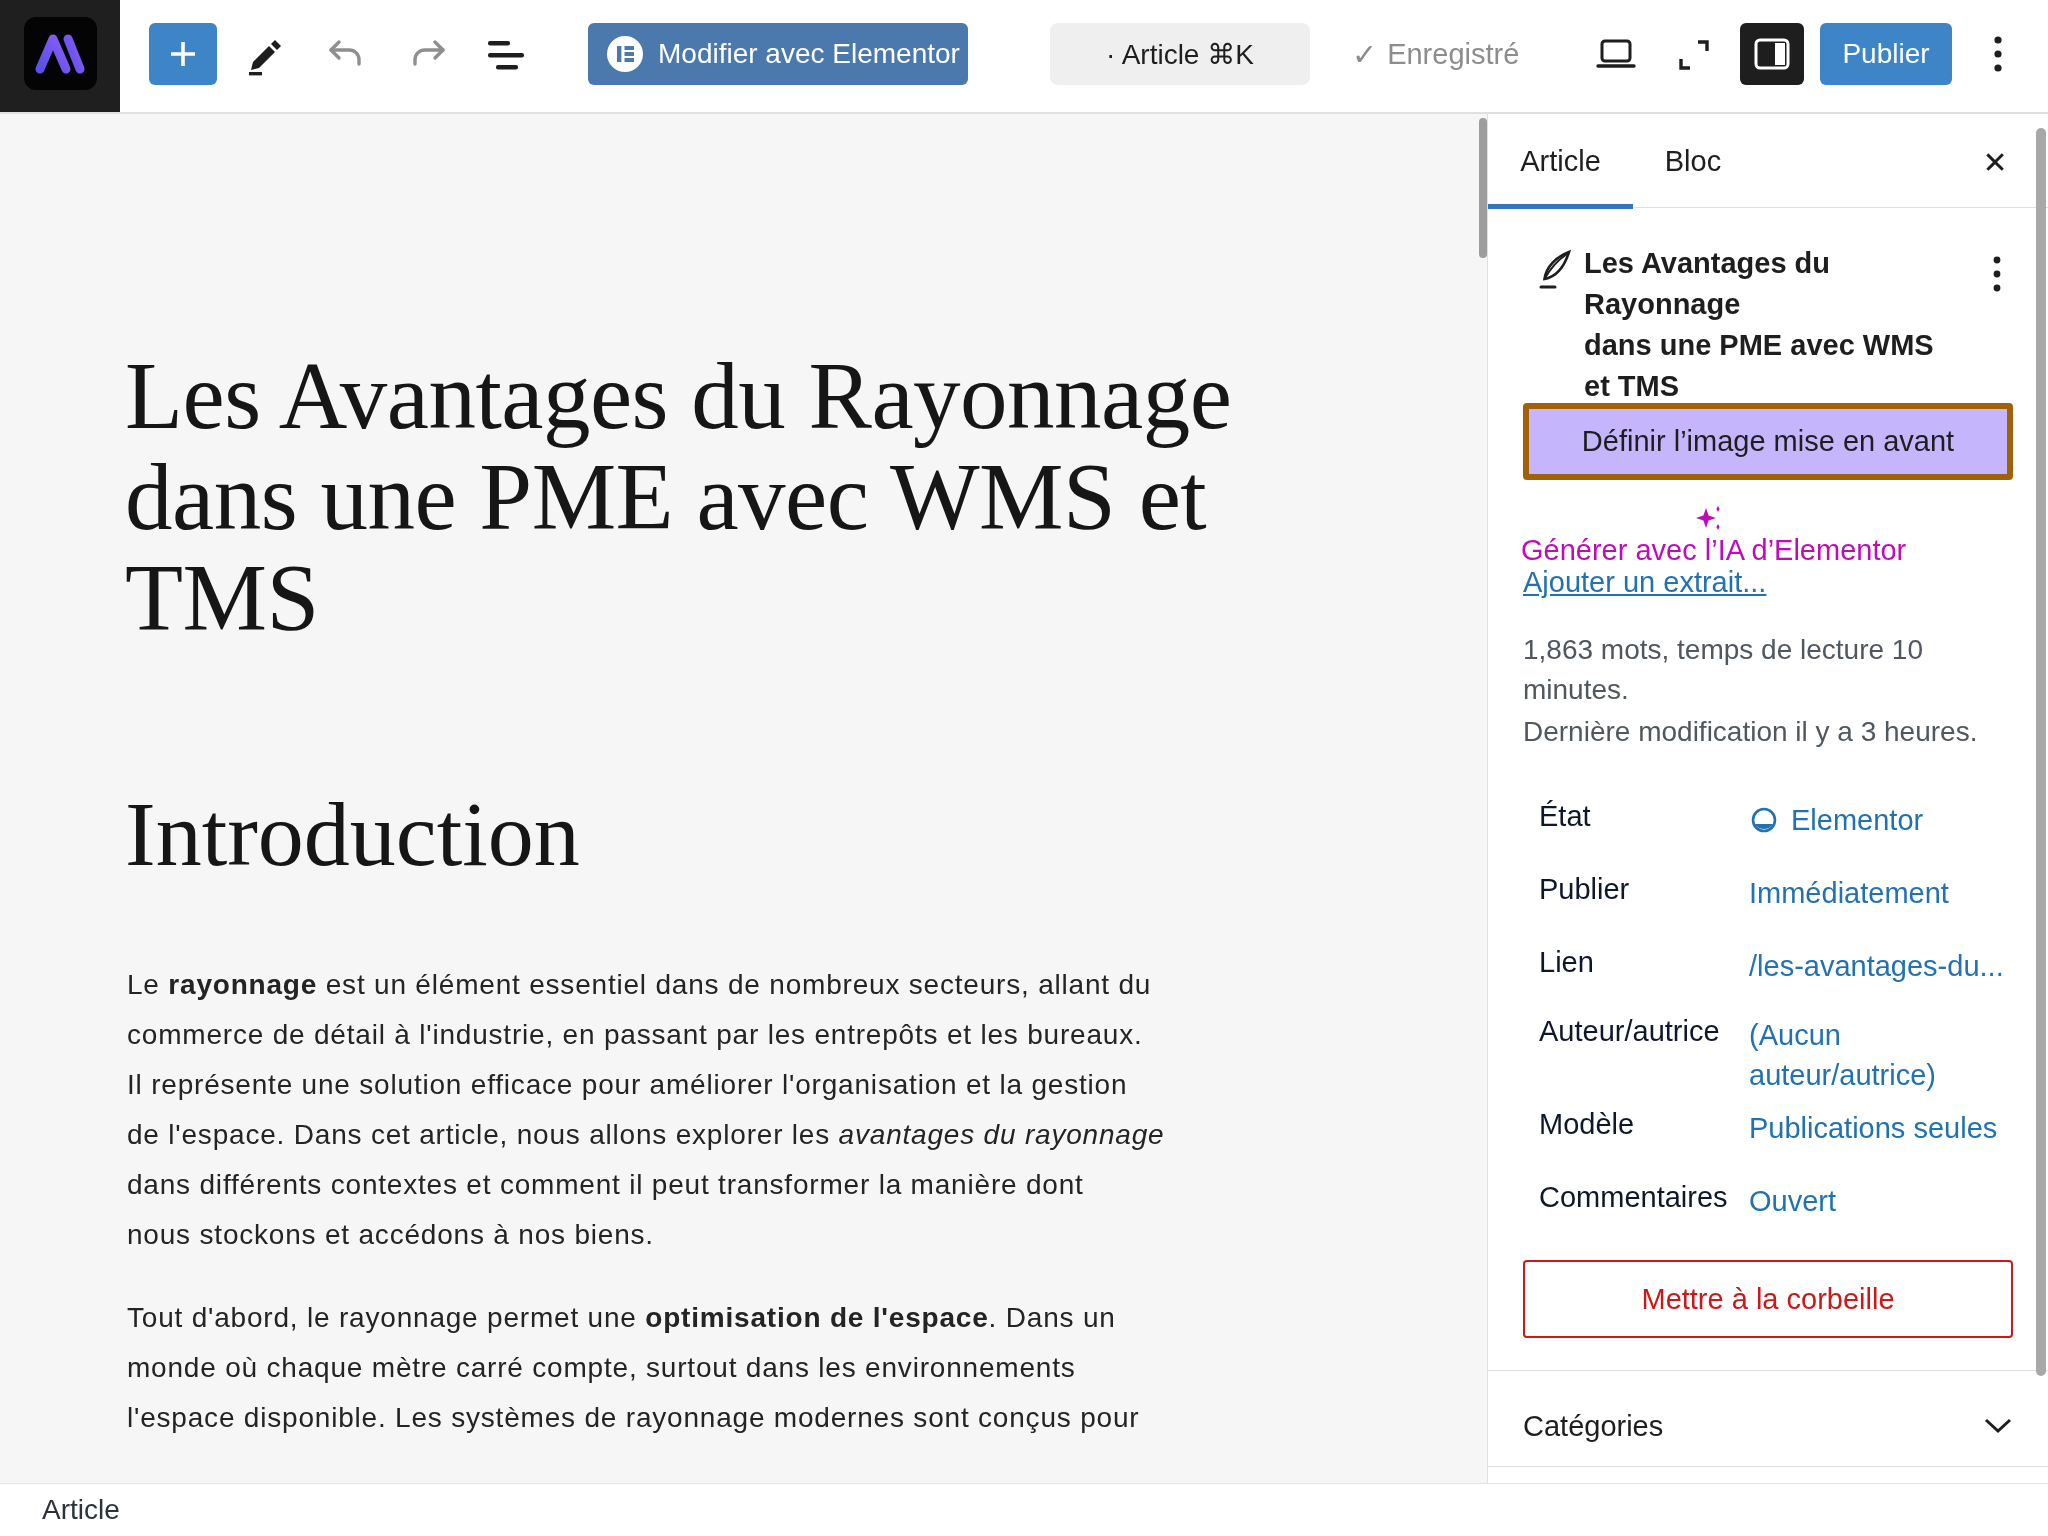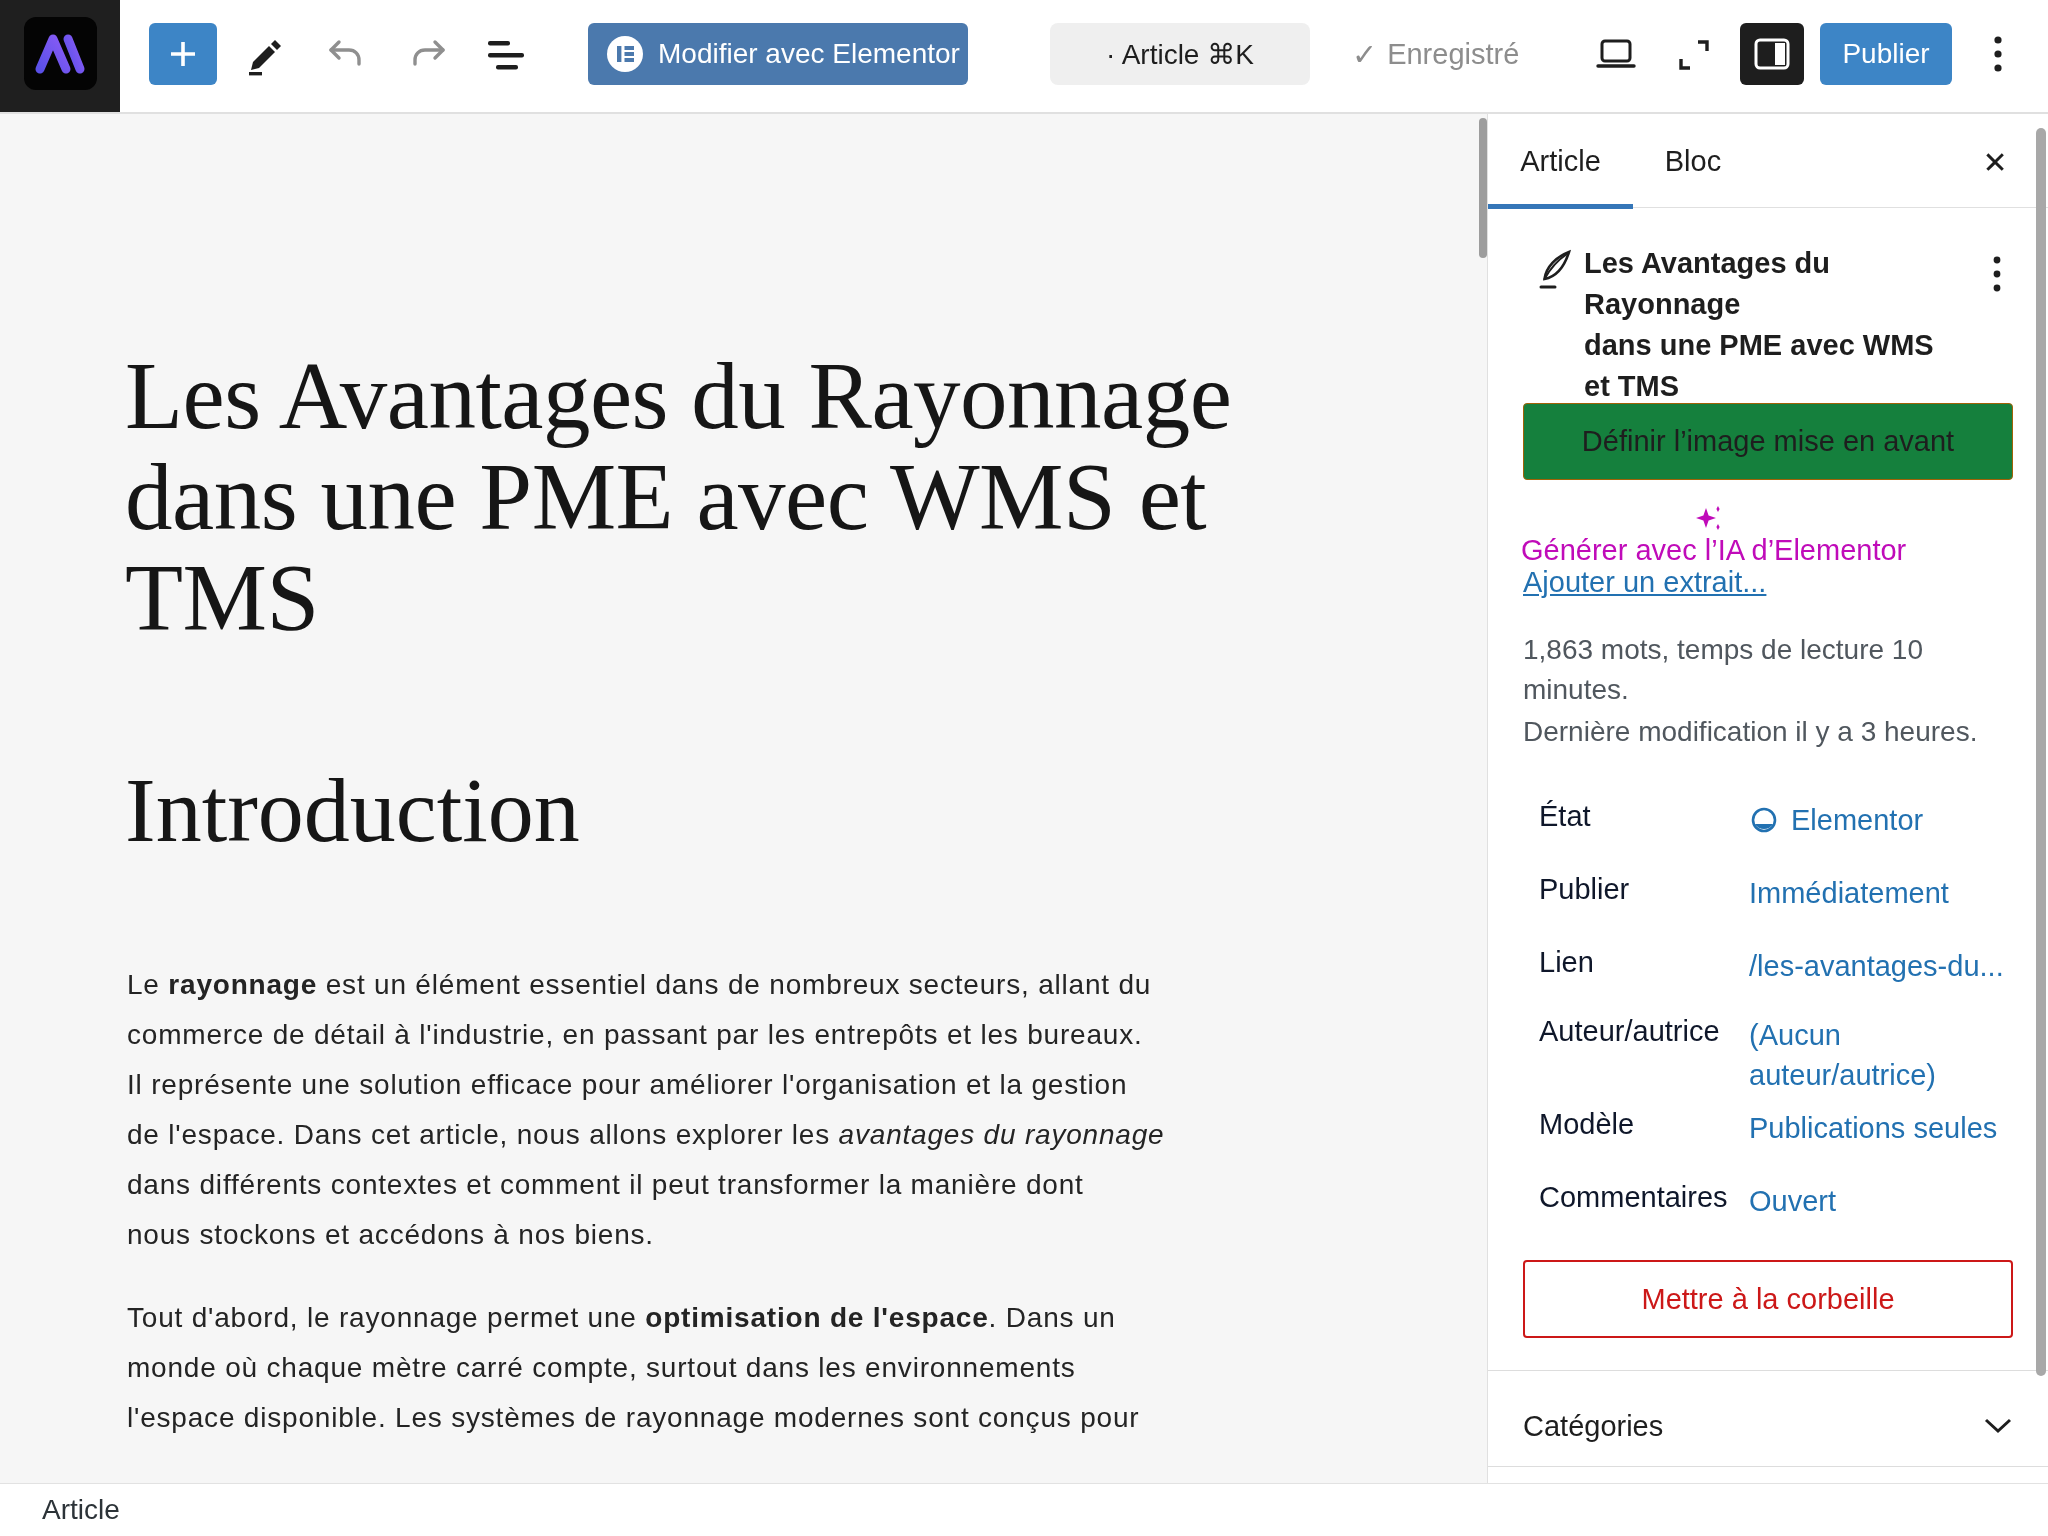--- a/index.html
+++ b/index.html
@@ -26,40 +26,40 @@
   #icon-expand{left:1674px;top:35px;width:40px;height:40px;}
   #toggle-sidebar-btn{left:1740px;top:23px;width:64px;height:62px;background:#1e1e1e;}
   #publish-btn{left:1820px;top:23px;width:132px;height:62px;background:#3d85c6;color:#fff;font-size:28px;}
   #kebab-top{left:1982px;top:32px;width:32px;height:46px;}
 
   
   #content{left:0;top:114px;width:1481px;height:1369px;background:#f6f6f6;overflow:hidden;}
   #post-title{left:125px;top:232px;font-family:"Liberation Serif",serif;font-weight:400;
               font-size:95px;color:#161616;letter-spacing:-0.5px;}
   #post-title .line{white-space:nowrap;height:101px;line-height:101px;}
-  #intro-heading{left:125px;top:648px;font-family:"Liberation Serif",serif;font-weight:400;
+  #intro-heading{left:125px;top:672px;font-family:"Liberation Serif",serif;font-weight:400;
                  font-size:92px;line-height:96px;color:#161616;white-space:nowrap;}
   .para{left:127px;font-size:28px;color:#242424;letter-spacing:0.8px;}
   .para .line{white-space:nowrap;height:50px;line-height:50px;}
   #para1{top:846px;}
   #para2{top:1179px;}
   #content-scrollbar{left:1479px;top:118px;width:8px;height:140px;background:#9d9d9d;border-radius:4px;}
 
   
   #sidebar{left:1487px;top:114px;width:561px;height:1369px;background:#fff;border-left:1px solid #e0e0e0;box-sizing:border-box;}
   #tabs{left:0;top:0;width:561px;height:94px;border-bottom:1px solid #e0e0e0;box-sizing:border-box;}
   .tab{position:absolute;top:0;height:94px;display:flex;align-items:center;justify-content:center;font-size:29px;color:#1e1e1e;}
   #tab-article{left:0;width:145px;font-weight:500;}
   #tab-article .underline{position:absolute;left:0;bottom:-1px;width:100%;height:5px;background:#3576b8;}
   #tab-bloc{left:145px;width:120px;}
   #close-sidebar{left:487px;top:28px;width:40px;height:40px;display:flex;align-items:center;justify-content:center;font-size:30px;color:#1e1e1e;}
   #post-card-icon{left:48px;top:134px;width:40px;height:44px;}
   #sidebar-post-title{left:96px;top:129px;width:380px;font-size:29px;font-weight:600;line-height:41px;color:#1e1e1e;white-space:pre-line;}
   #post-card-kebab{left:500px;top:138px;width:18px;height:46px;}
-  #featured-btn{left:35px;top:289px;width:490px;height:77px;border:1px solid #a16207;border-radius:4px;background:#15803d;
+  #featured-btn{left:35px;top:289px;width:490px;height:77px;border:6px solid #a16207;border-radius:4px;background:#c4b5fd;
                 display:flex;align-items:center;justify-content:center;font-size:29px;color:#1e1e1e;}
   #ai-link{left:33px;top:390px;display:flex;align-items:center;font-size:29px;color:#C00BB9;flex-direction:column;}
   #ai-link svg{margin-right:10px;}
   #excerpt-link{left:35px;top:452px;font-size:29px;color:#2271b1;text-decoration:underline;}
   #word-count{left:35px;top:516px;font-size:28px;line-height:40px;color:#50575e;white-space:pre-line;}
   #last-modified{left:35px;top:602px;font-size:28px;color:#50575e;}
   .meta-row{position:absolute;left:35px;width:500px;font-size:29px;}
   .meta-row .mlabel{position:absolute;left:16px;top:0;color:#0f172a;}
   .meta-row .mvalue{position:absolute;left:226px;top:0;color:#2271b1;white-space:pre-line;line-height:40px;}
   .meta-row .mvalue.withicon{display:flex;align-items:center;}

